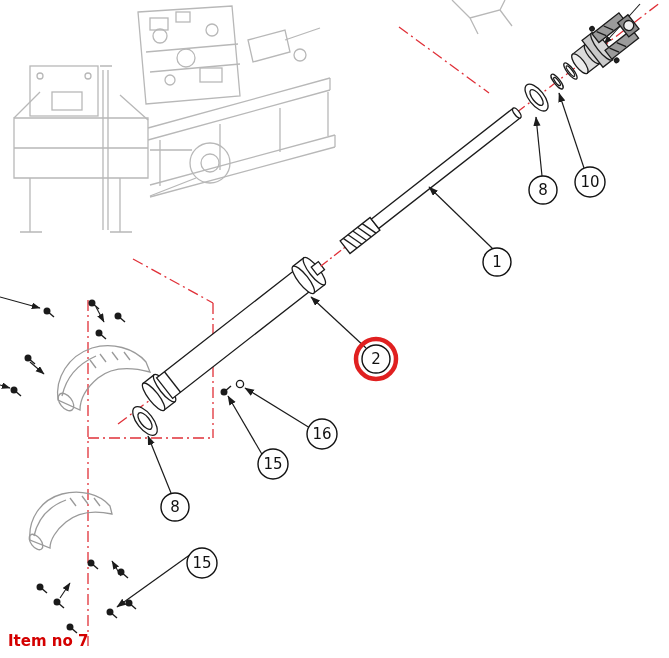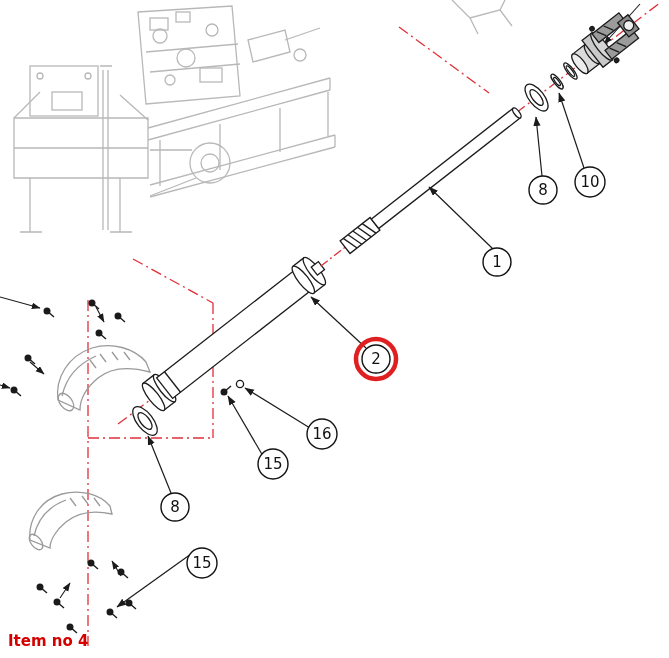--- a/index.html
+++ b/index.html
@@ -253,15 +253,15 @@
     <circle cx="322" cy="434" r="15" fill="#fff" stroke="#111" stroke-width="1.4"></circle>
     <text class="callout-num" x="322" y="439">16</text>
   </g>
 
   <g>
     <circle cx="202" cy="563" r="15" fill="#fff" stroke="#111" stroke-width="1.4"></circle>
     <text class="callout-num" x="202" y="568">15</text>
   </g>
 </svg>
 
-<div class="caption">Item no 4</div>
+<div class="caption">Item no 7</div>
 
 </div>
 
 </body></html>

